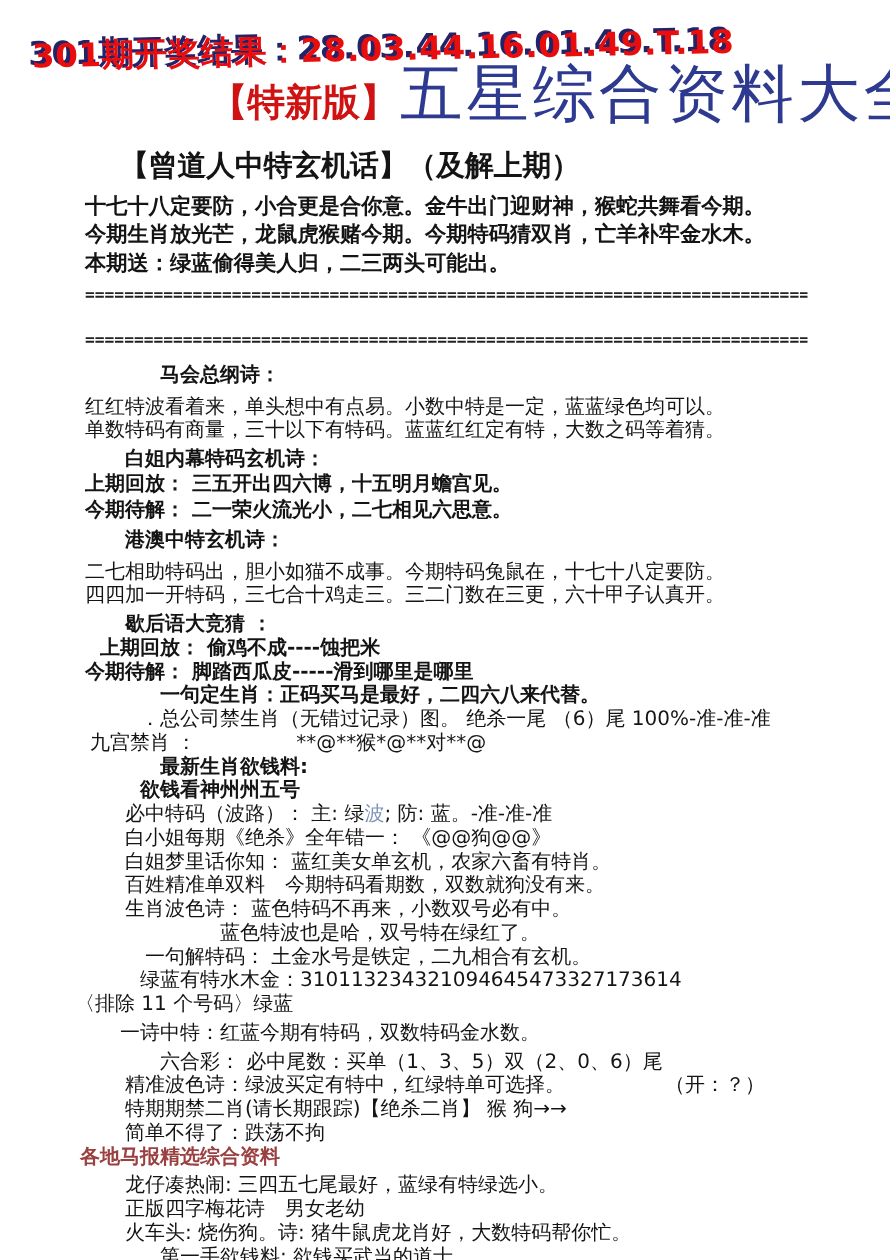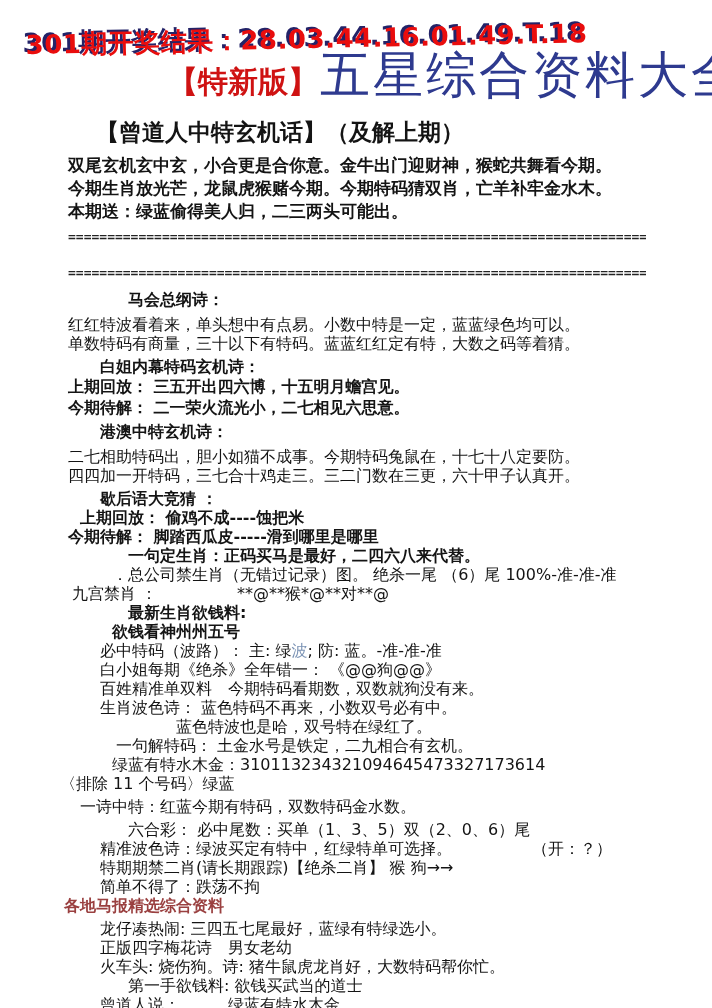--- a/index.html
+++ b/index.html
@@ -54,21 +54,21 @@
   <div class="result-banner">301期开奖结果：28.03.44.16.01.49.T.18</div>
 
   <div class="title-row">
     <span class="edition">【特新版】</span>
     <span class="main-title">五星综合资料大全</span>
   </div>
 
   <div class="subtitle">【曾道人中特玄机话】（及解上期）</div>
 
   <div class="intro">
-      <div class="line">双尾玄机玄中玄，小合更是合你意。金牛出门迎财神，猴蛇共舞看今期。</div>
+      <div class="line">十七十八定要防，小合更是合你意。金牛出门迎财神，猴蛇共舞看今期。</div>
       <div class="line">今期生肖放光芒，龙鼠虎猴赌今期。今期特码猜双肖，亡羊补牢金水木。</div>
       <div class="line">本期送：绿蓝偷得美人归，二三两头可能出。</div>
     </div>
 
   <div class="sep sep1">==========================================================================================</div>
 
   <div class="sep sep2">==========================================================================================</div>
 
   <div class="doc-body">
       <div class="line bold" style="margin-left: 60px; margin-top: 8px;">马会总纲诗：</div>
@@ -83,27 +83,28 @@
       <div class="line bold" style="margin-left: 32px; margin-top: 4px;">歇后语大竞猜 ：</div>
       <div class="line bold" style="margin-left: 12px;">上期回放： 偷鸡不成----蚀把米</div>
       <div class="line bold">今期待解： 脚踏西瓜皮-----滑到哪里是哪里</div>
       <div class="line bold" style="margin-left: 60px;">一句定生肖：正码买马是最好，二四六八来代替。</div>
       <div class="line" style="margin-left: 44px;">．总公司禁生肖（无错过记录）图。 绝杀一尾 （6）尾 100%-准-准-准</div>
       <div class="line" style="margin-left: 4px;">九宫禁肖 ：　　　　　**@**猴*@**对**@</div>
       <div class="line bold" style="margin-left: 60px;">最新生肖欲钱料:</div>
       <div class="line bold" style="margin-left: 44px;">欲钱看神州州五号</div>
       <div class="line" style="margin-left: 32px;"><span>必中特码（波路）： 主: 绿</span><span class="blue">波</span><span>; 防: 蓝。-准-准-准</span></div>
       <div class="line" style="margin-left: 32px;">白小姐每期《绝杀》全年错一： 《@@狗@@》</div>
+      <div class="line" style="margin-left: 32px;">白姐梦里话你知： 蓝红美女单玄机，农家六畜有特肖。</div>
       <div class="line" style="margin-left: 32px;">百姓精准单双料　今期特码看期数，双数就狗没有来。</div>
       <div class="line" style="margin-left: 32px;">生肖波色诗： 蓝色特码不再来，小数双号必有中。</div>
       <div class="line" style="margin-left: 108px;">蓝色特波也是哈，双号特在绿红了。</div>
       <div class="line" style="margin-left: 48px;">一句解特码： 土金水号是铁定，二九相合有玄机。</div>
       <div class="line" style="margin-left: 44px;">绿蓝有特水木金：310113234321094645473327173614</div>
       <div class="line" style="margin-left: -8px;">〈排除 11 个号码〉绿蓝</div>
-      <div class="line" style="margin-left: 12px; margin-top: 4px;">一诗中特：红蓝今期有特码，双数特码金水数。</div>
+      <div class="line" style="margin-left: 28px; margin-top: 4px;">一诗中特：红蓝今期有特码，双数特码金水数。</div>
       <div class="line" style="margin-left: 60px; margin-top: 4px;">六合彩： 必中尾数：买单（1、3、5）双（2、0、6）尾</div>
       <div class="line" style="margin-left: 32px;">精准波色诗：绿波买定有特中，红绿特单可选择。　　　　　（开：？）</div>
       <div class="line" style="margin-left: 32px;">特期期禁二肖(请长期跟踪)【绝杀二肖】 猴 狗→→</div>
       <div class="line" style="margin-left: 32px;">简单不得了：跌荡不拘</div>
       <div class="line maroon" style="margin-left: -4px;">各地马报精选综合资料</div>
       <div class="line" style="margin-left: 32px; margin-top: 4px;">龙仔凑热闹: 三四五七尾最好，蓝绿有特绿选小。</div>
       <div class="line" style="margin-left: 32px;">正版四字梅花诗　男女老幼</div>
       <div class="line" style="margin-left: 32px;">火车头: 烧伤狗。诗: 猪牛鼠虎龙肖好，大数特码帮你忙。</div>
       <div class="line" style="margin-left: 60px;">第一手欲钱料: 欲钱买武当的道士</div>
       <div class="line" style="margin-left: 32px;">曾道人说：　　　绿蓝有特水木金</div>

